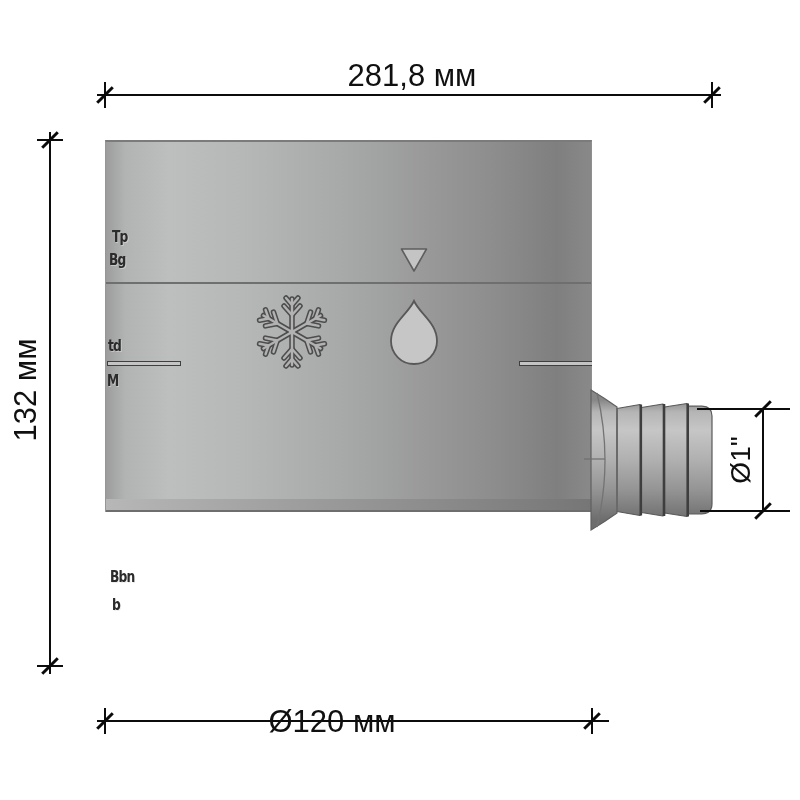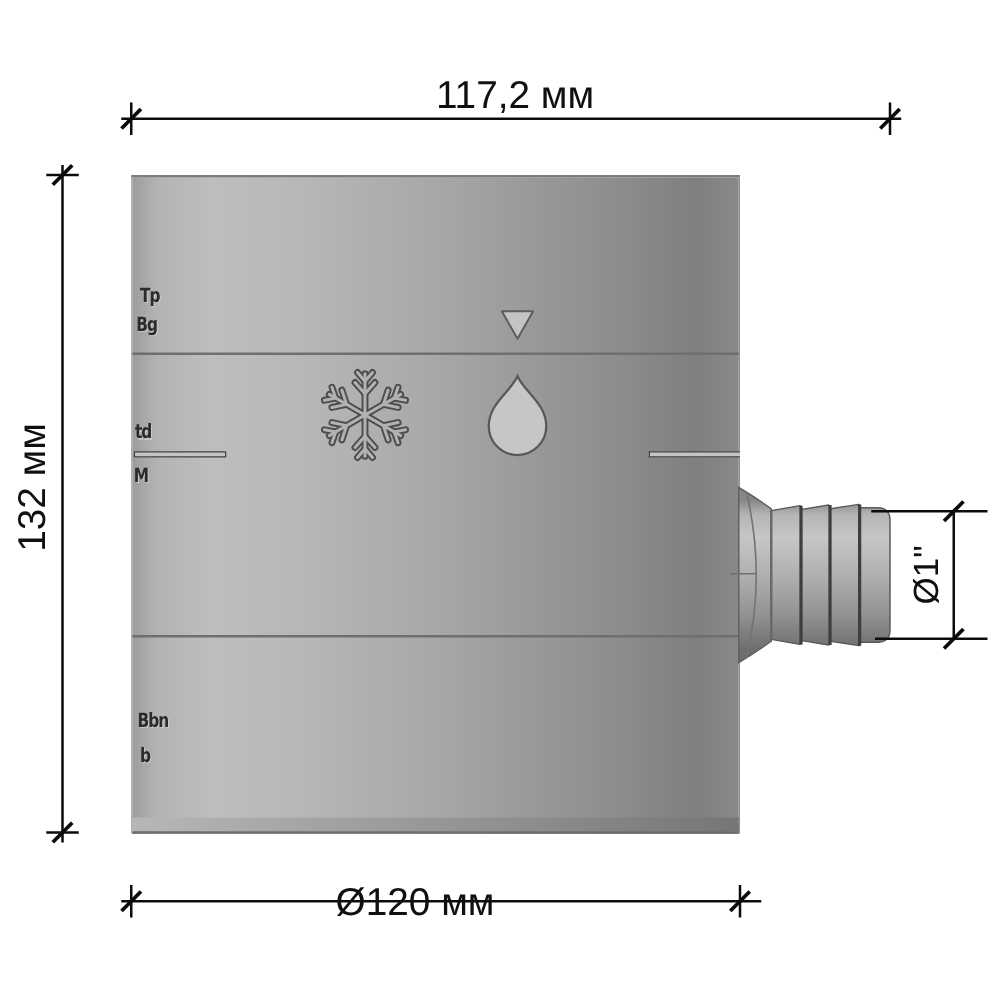--- a/index.html
+++ b/index.html
@@ -1,20 +1,20 @@
 <!DOCTYPE html>
 <html><head>
 <meta charset="utf-8">
 <style>
   html,body{margin:0;padding:0;background:#fff;}
   .stage{position:relative;width:800px;height:800px;background:#ffffff;overflow:hidden;
          font-family:"Liberation Sans", sans-serif;}
 
   
-  .body{position:absolute;left:105px;top:140px;width:487px;height:527px;
+  .body{position:absolute;left:105px;top:140px;width:487px;height:372px;
         background:linear-gradient(90deg,#9c9c9c 0%,#b2b4b4 4%,#bdbfbf 13%,#b6b8b8 28%,
                    #a8aaaa 48%,#9a9a9a 65%,#8d8d8d 80%,#7f7f7f 93%,#898989 100%);
         border-top:2px solid #7b7b7b;border-left:1px solid #969696;border-right:1px solid #8f8f8f;
         box-sizing:border-box;}
   .body::after{content:"";position:absolute;left:0;right:0;bottom:0;height:11px;
         background:linear-gradient(90deg,#b7b7b7,#8a8a8a 70%,#767676);
         border-bottom:2px solid #6e6e6e;}
   .seam{position:absolute;left:0;width:100%;height:2px;background:#6f6f6f;}
   .seam.s1{top:140px;} .seam.s2{top:366px;}
   .slot{position:absolute;height:5px;background:#c4c4c4;border:1px solid #3f3f3f;box-sizing:border-box;}
@@ -110,21 +110,21 @@
     <line x1="664" y1="404" x2="664" y2="516" stroke="#3e3e3e" stroke-width="2.6"></line>
     <line x1="687.7" y1="403.5" x2="687.7" y2="516.5" stroke="#3e3e3e" stroke-width="2.6"></line>
   </svg>
 
   <div>
     <div class="dline" style="left:97px;top:94px;width:624px;height:2px;"></div>
     <div class="stub-v" style="left:105px;top:95px;"></div>
     <div class="stub-v" style="left:712px;top:95px;"></div>
     <div class="tick" style="left:105px;top:95px;"></div>
     <div class="tick" style="left:712px;top:95px;"></div>
-    <div class="dlabel top">117,2 мм</div>
+    <div class="dlabel top">281,8 мм</div>
   </div>
 
   <div>
     <div class="dline" style="left:49px;top:132px;width:2px;height:542px;"></div>
     <div class="stub-h" style="left:50px;top:140px;"></div>
     <div class="stub-h" style="left:50px;top:666px;"></div>
     <div class="tick" style="left:50px;top:140px;"></div>
     <div class="tick" style="left:50px;top:666px;"></div>
     <div class="dlabel left">132 мм</div>
   </div>

